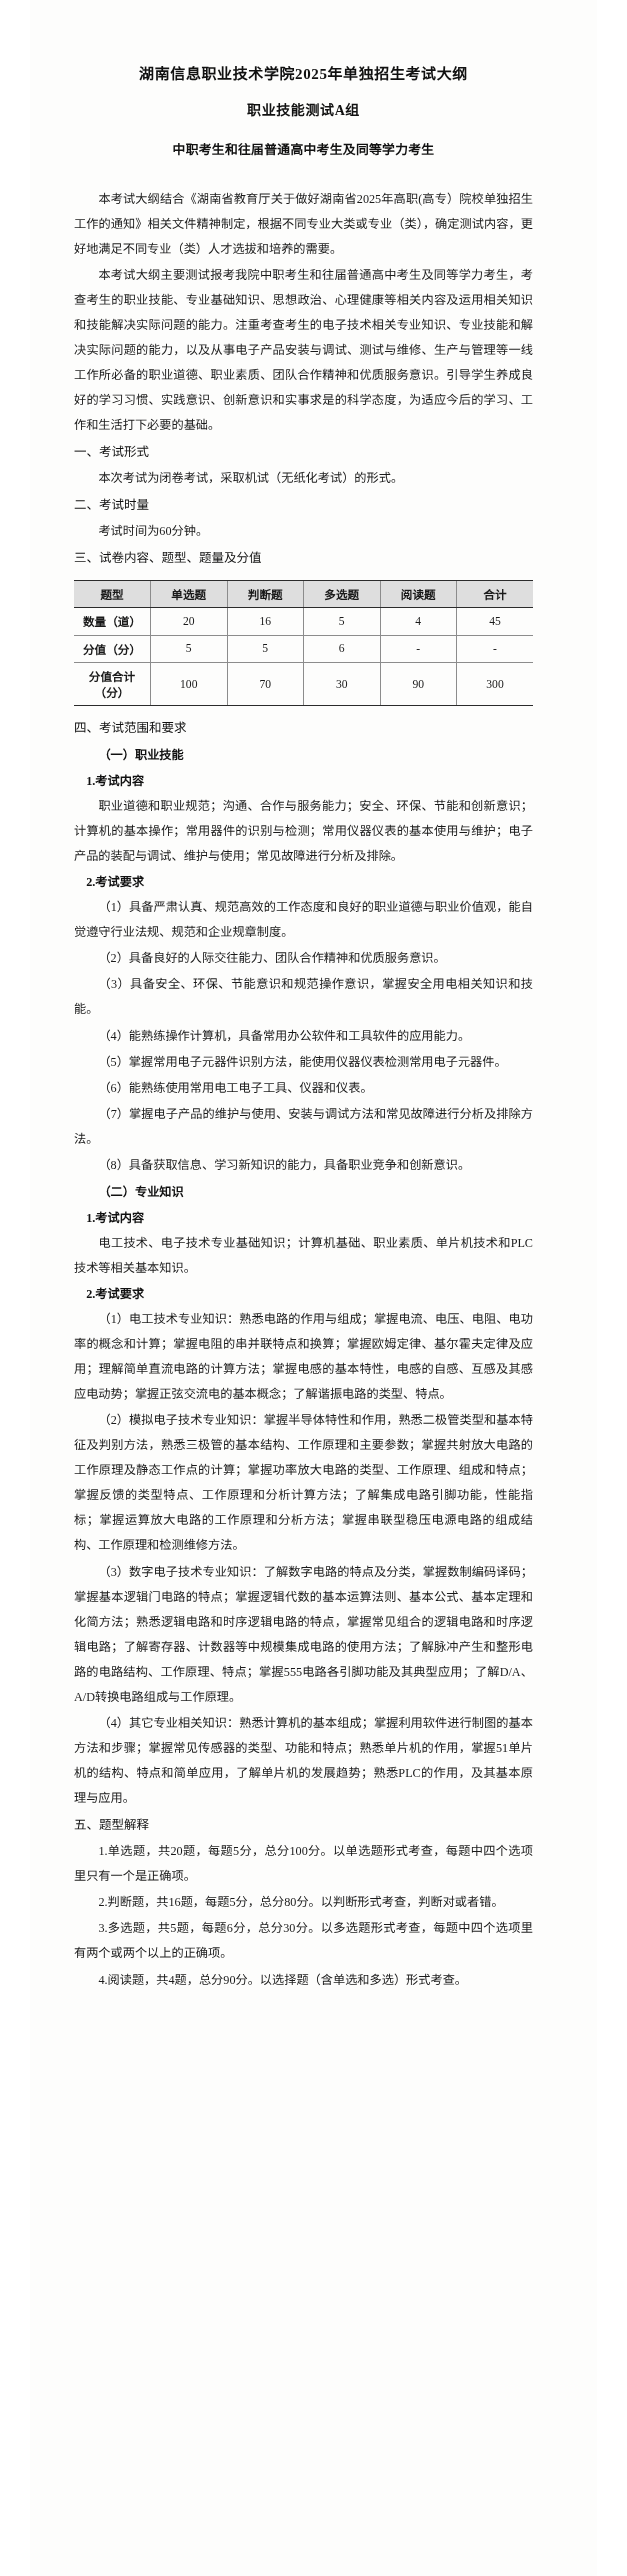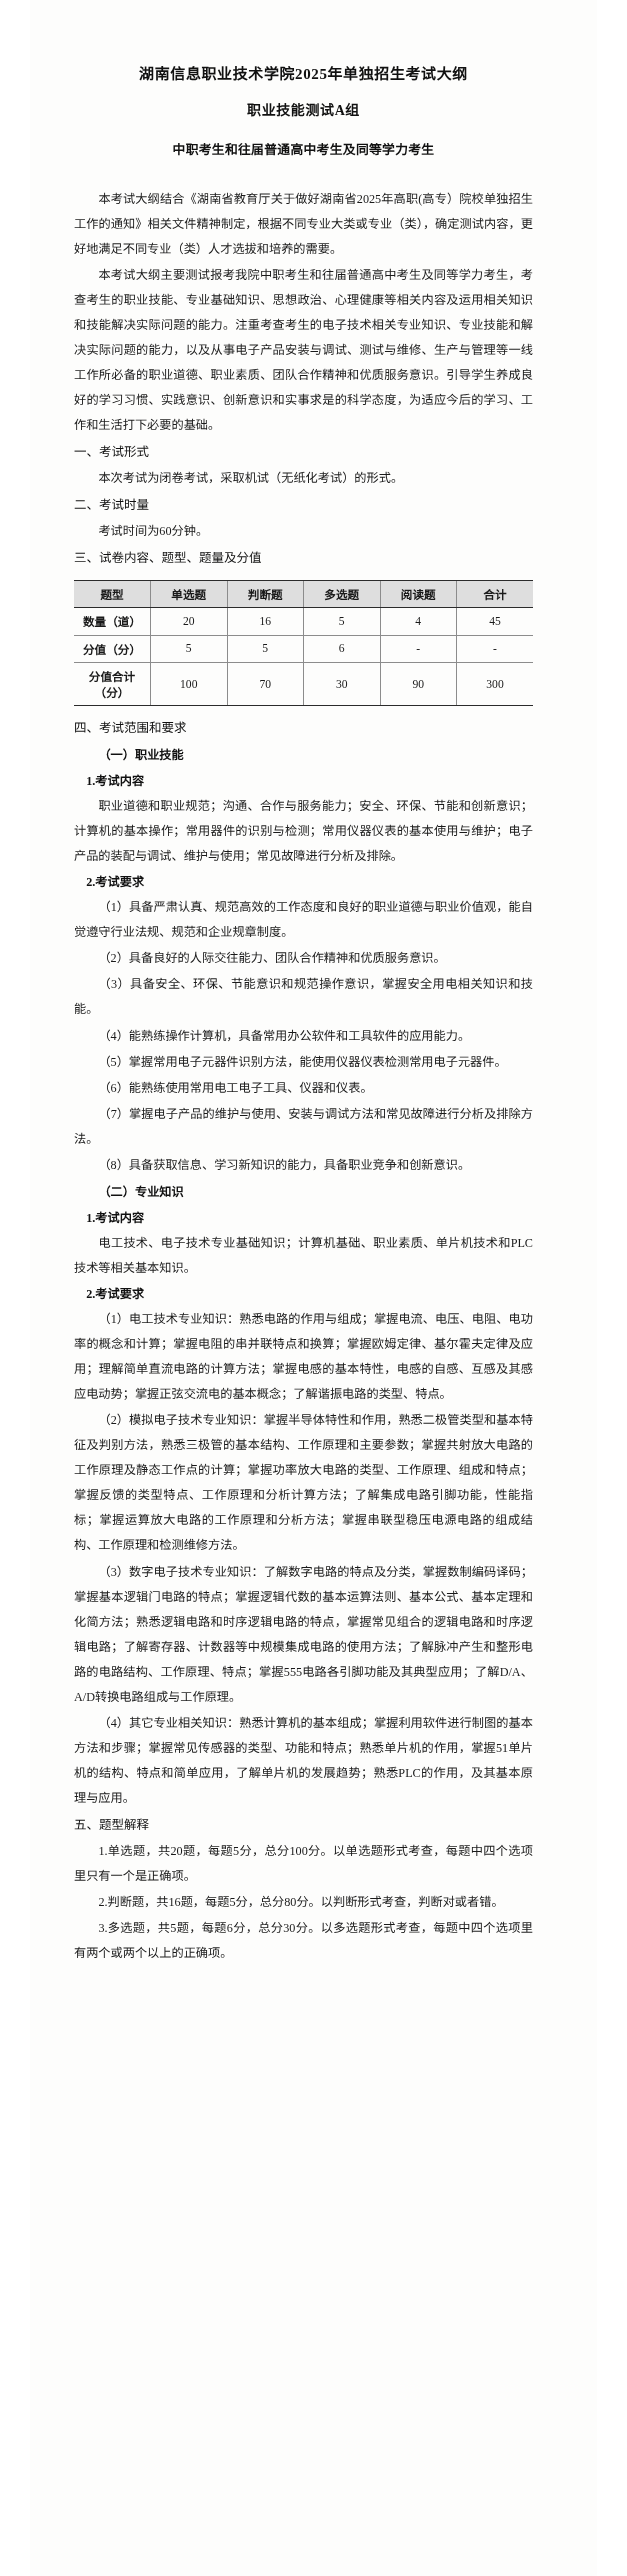--- a/index.html
+++ b/index.html
@@ -210,17 +210,18 @@
     <h4 class="subsubheading">2.考试要求</h4>
     <p class="para">（1）电工技术专业知识：熟悉电路的作用与组成；掌握电流、电压、电阻、电功率的概念和计算；掌握电阻的串并联特点和换算；掌握欧姆定律、基尔霍夫定律及应用；理解简单直流电路的计算方法；掌握电感的基本特性，电感的自感、互感及其感应电动势；掌握正弦交流电的基本概念；了解谐振电路的类型、特点。</p>
     <p class="para">（2）模拟电子技术专业知识：掌握半导体特性和作用，熟悉二极管类型和基本特征及判别方法，熟悉三极管的基本结构、工作原理和主要参数；掌握共射放大电路的工作原理及静态工作点的计算；掌握功率放大电路的类型、工作原理、组成和特点；掌握反馈的类型特点、工作原理和分析计算方法；了解集成电路引脚功能，性能指标；掌握运算放大电路的工作原理和分析方法；掌握串联型稳压电源电路的组成结构、工作原理和检测维修方法。</p>
     <p class="para">（3）数字电子技术专业知识：了解数字电路的特点及分类，掌握数制编码译码；掌握基本逻辑门电路的特点；掌握逻辑代数的基本运算法则、基本公式、基本定理和化简方法；熟悉逻辑电路和时序逻辑电路的特点，掌握常见组合的逻辑电路和时序逻辑电路；了解寄存器、计数器等中规模集成电路的使用方法；了解脉冲产生和整形电路的电路结构、工作原理、特点；掌握555电路各引脚功能及其典型应用；了解D/A、A/D转换电路组成与工作原理。</p>
     <p class="para">（4）其它专业相关知识：熟悉计算机的基本组成；掌握利用软件进行制图的基本方法和步骤；掌握常见传感器的类型、功能和特点；熟悉单片机的作用，掌握51单片机的结构、特点和简单应用，了解单片机的发展趋势；熟悉PLC的作用，及其基本原理与应用。</p>
 
     <h2 class="heading">五、题型解释</h2>
     <p class="para">1.单选题，共20题，每题5分，总分100分。以单选题形式考查，每题中四个选项里只有一个是正确项。</p>
     <p class="para">2.判断题，共16题，每题5分，总分80分。以判断形式考查，判断对或者错。</p>
     <p class="para">3.多选题，共5题，每题6分，总分30分。以多选题形式考查，每题中四个选项里有两个或两个以上的正确项。</p>
+    <p class="para">4.阅读题，共4题，总分90分。以选择题（含单选和多选）形式考查。</p>
 
     <div class="tail-space"></div>
   </div>
 </div>
 
 
 </body></html>

